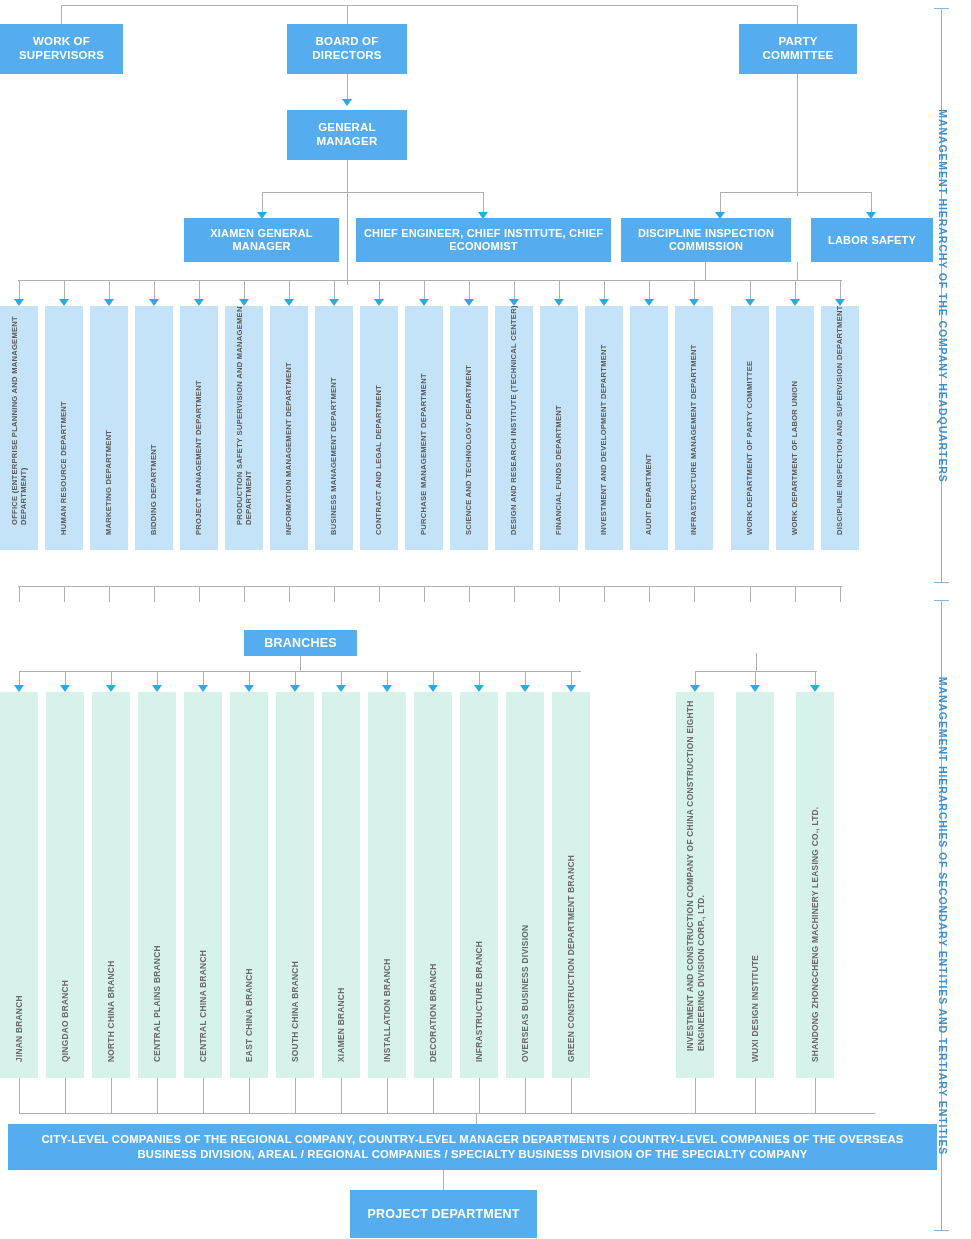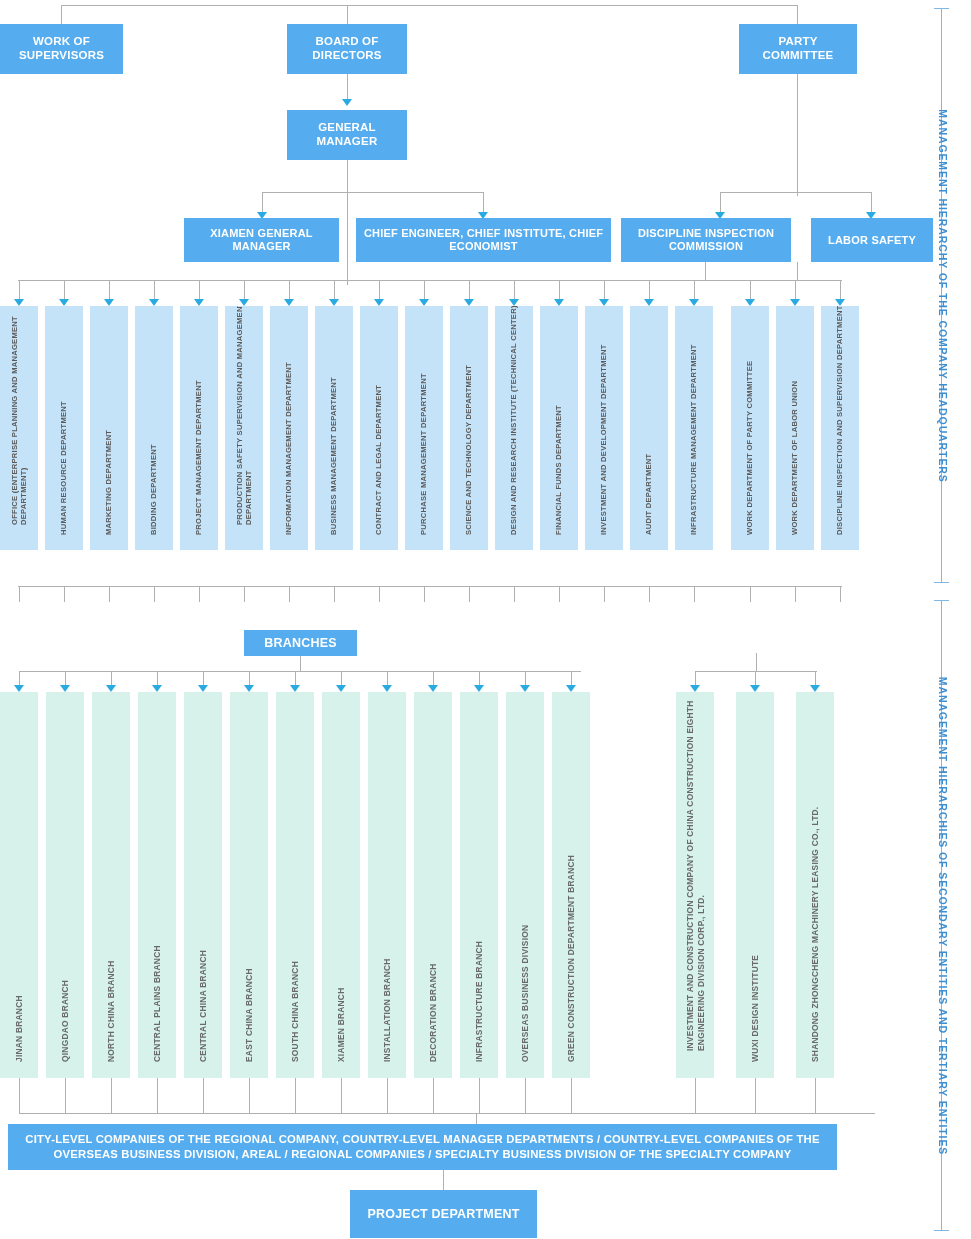--- a/index.html
+++ b/index.html
@@ -377,21 +377,21 @@
       <div class="ln lnv" style="left: 479px; top: 1078px; height: 35px;"></div>
       <div class="ln lnv" style="left: 525px; top: 1078px; height: 35px;"></div>
       <div class="ln lnv" style="left: 571px; top: 1078px; height: 35px;"></div>
       <div class="ln lnv" style="left: 695px; top: 1078px; height: 35px;"></div>
       <div class="ln lnv" style="left: 755px; top: 1078px; height: 35px;"></div>
       <div class="ln lnv" style="left: 815px; top: 1078px; height: 35px;"></div>
     </div>
 
   <div class="ln lnv" style="left:476px;top:1113px;height:15px;"></div>
 
-  <div class="box" style="left:8px;top:1124px;width:829px;height:46px;font-size:11.3px;padding:3px 10px;line-height:1.35;">CITY-LEVEL COMPANIES OF THE REGIONAL COMPANY, COUNTRY-LEVEL MANAGER DEPARTMENTS / COUNTRY-LEVEL COMPANIES OF THE OVERSEAS BUSINESS DIVISION, AREAL / REGIONAL COMPANIES / SPECIALTY BUSINESS DIVISION OF THE SPECIALTY COMPANY</div>
+  <div class="box" style="left:8px;top:1124px;width:929px;height:46px;font-size:11.3px;padding:3px 10px;line-height:1.35;">CITY-LEVEL COMPANIES OF THE REGIONAL COMPANY, COUNTRY-LEVEL MANAGER DEPARTMENTS / COUNTRY-LEVEL COMPANIES OF THE OVERSEAS BUSINESS DIVISION, AREAL / REGIONAL COMPANIES / SPECIALTY BUSINESS DIVISION OF THE SPECIALTY COMPANY</div>
 
   <div class="ln lnv" style="left:443px;top:1170px;height:22px;"></div>
 
   <div class="box" style="left:350px;top:1190px;width:187px;height:48px;font-size:12.5px;">PROJECT DEPARTMENT</div>
 
   <div class="rail" style="left:941px;top:8px;width:1px;height:575px;">
     <div class="rline" style="height:575px;"></div>
     <div class="rcap" style="top:0px;"></div>
     <div class="rcap" style="top:574px;"></div>
     <div class="rlabel" style="top:288px;transform:rotate(90deg) translate(-50%,-50%);">MANAGEMENT HIERARCHY OF THE COMPANY HEADQUARTERS</div>

